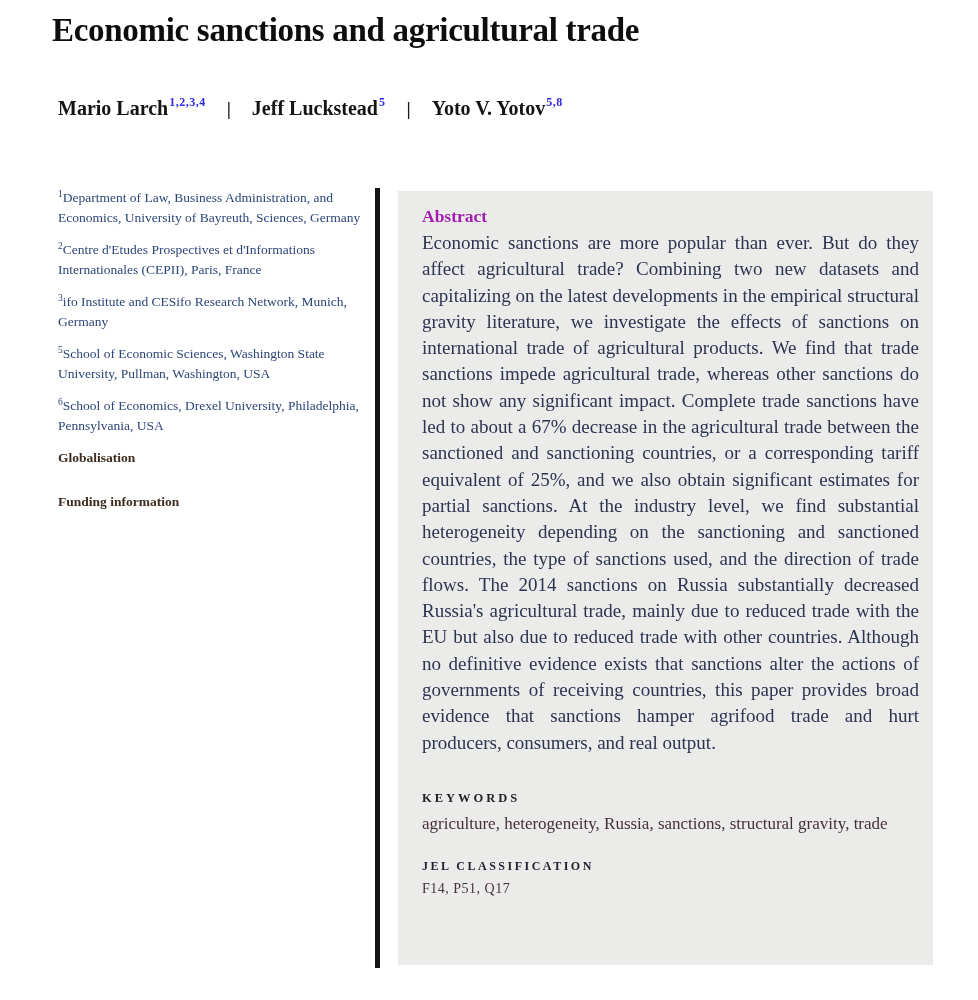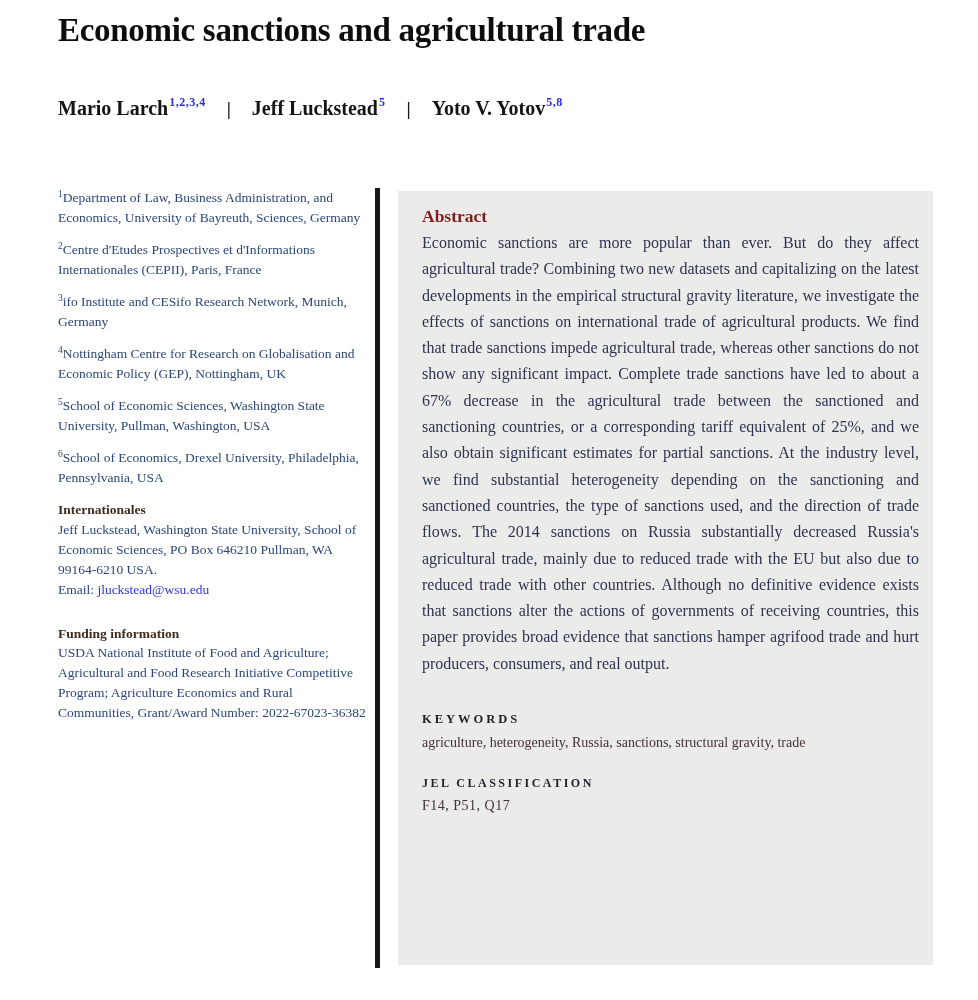--- a/index.html
+++ b/index.html
@@ -5,21 +5,21 @@
   :root{
     --ink-title:#0d0d0d;
     --ink-navy:#2c4679;
     --ink-heading:#47302 4;
   }
   *{margin:0;padding:0;box-sizing:border-box;}
   html,body{width:978px;height:1000px;background:#ffffff;
     font-family:"Liberation Serif","DejaVu Serif",serif;}
   .page{position:relative;width:978px;height:1000px;background:#fff;overflow:hidden;}
 
-  .title{position:absolute;left:58px;top:12px;width:860px;
+  .title{position:absolute;left:52px;top:12px;width:860px;
     font-size:33px;font-weight:bold;color:var(--ink-title,#0d0d0d);letter-spacing:-0.3px;}
 
   .authors{position:absolute;left:58px;top:96px;display:flex;align-items:flex-end;
     font-size:20px;font-weight:bold;color:#141414;white-space:nowrap;}
   .author sup{font-size:12px;font-weight:bold;color:var(--superscript-blue,#2b28ee);
     position:relative;top:-1px;letter-spacing:0.5px;margin-left:1px;}
   .author-sep{font-weight:bold;color:#1a1a1a;margin:0 21px;font-size:19px;}
 
   .left-col{position:absolute;left:58px;top:188px;width:308px;
     font-size:13.5px;line-height:19.5px;color:var(--ink-navy,#2c4679);}
@@ -29,26 +29,26 @@
   .corr-block{margin-top:7px;}
   .fund-block{margin-top:24px;}
   .block-body{line-height:20px;}
   .email-line a{color:var(--email-blue,#2e35e0);text-decoration:none;cursor:pointer;}
 
   .divider{position:absolute;left:375px;top:188px;width:5px;height:780px;
     background:var(--divider,#161616);}
 
   .abstract-box{position:absolute;left:398px;top:191px;width:535px;height:774px;
     background:var(--box-bg,#ebebea);padding:15px 14px 0 24px;}
-  .abstract-heading{font-size:17.5px;font-weight:bold;color:#7f1d1d;margin-bottom:3px;}
-  .abstract-text{font-size:16px;line-height:26.3px;text-align:justify;
+  .abstract-heading{font-size:17.5px;font-weight:bold;color:#a21caf;margin-bottom:3px;}
+  .abstract-text{font-size:19px;line-height:26.3px;text-align:justify;
     color:var(--ink-abstract,#2d3450);}
   .kw-heading{margin-top:35px;font-size:12.5px;font-weight:bold;letter-spacing:3px;
     color:#201d22;}
-  .kw-text{margin-top:8px;font-size:14px;color:var(--ink-kw,#44303c);}
+  .kw-text{margin-top:8px;font-size:17px;color:var(--ink-kw,#44303c);}
   .jel-heading{margin-top:25px;font-size:12px;font-weight:bold;letter-spacing:2.5px;
     color:#1e2230;}
   .jel-text{margin-top:7px;font-size:14px;color:var(--ink-kw,#44303c);letter-spacing:0.5px;}
 </style>
 </head>
 <body>
 
 <div class="page">
 
   <h1 class="title">Economic sanctions and agricultural trade</h1>
@@ -58,34 +58,29 @@
     <span class="author-sep">|</span>
     <span class="author"><span>Jeff Luckstead</span><sup>5</sup></span>
     <span class="author-sep">|</span>
     <span class="author"><span>Yoto V. Yotov</span><sup>5,8</sup></span>
   </div>
 
   <div class="left-col">
     <p class="affil"><sup>1</sup><span>Department of Law, Business Administration, and Economics, University of Bayreuth, Sciences, Germany</span></p>
     <p class="affil"><sup>2</sup><span>Centre d'Etudes Prospectives et d'Informations Internationales (CEPII), Paris, France</span></p>
     <p class="affil"><sup>3</sup><span>ifo Institute and CESifo Research Network, Munich, Germany</span></p>
-    <p class="affil"><sup>4</sup><span>Nottingham Centre for Research on Globalisation and Economic Policy (GEP), Nottingham, UK</span></p>
     <p class="affil"><sup>5</sup><span>School of Economic Sciences, Washington State University, Pullman, Washington, USA</span></p>
     <p class="affil"><sup>6</sup><span>School of Economics, Drexel University, Philadelphia, Pennsylvania, USA</span></p>
 
     <div class="corr-block">
-      <div class="block-heading">Internationales</div>
-      <div class="block-body"><span>Jeff Luckstead, Washington State University, School of Economic Sciences, PO Box 646210 Pullman, WA 99164-6210 USA.</span>
-        <div class="email-line"><span>Email: </span><a>jluckstead@wsu.edu</a></div>
-      </div>
+      <div class="block-heading">Globalisation</div>
     </div>
 
     <div class="fund-block">
       <div class="block-heading">Funding information</div>
-      <div class="block-body">USDA National Institute of Food and Agriculture; Agricultural and Food Research Initiative Competitive Program; Agriculture Economics and Rural Communities, Grant/Award Number: 2022-67023-36382</div>
     </div>
   </div>
 
   <div class="divider"></div>
 
   <div class="abstract-box">
     <div class="abstract-heading">Abstract</div>
     <p class="abstract-text">Economic sanctions are more popular than ever. But do they affect agricultural trade? Combining two new datasets and capitalizing on the latest developments in the empirical structural gravity literature, we investigate the effects of sanctions on international trade of agricultural products. We find that trade sanctions impede agricultural trade, whereas other sanctions do not show any significant impact. Complete trade sanctions have led to about a 67% decrease in the agricultural trade between the sanctioned and sanctioning countries, or a corresponding tariff equivalent of 25%, and we also obtain significant estimates for partial sanctions. At the industry level, we find substantial heterogeneity depending on the sanctioning and sanctioned countries, the type of sanctions used, and the direction of trade flows. The 2014 sanctions on Russia substantially decreased Russia's agricultural trade, mainly due to reduced trade with the EU but also due to reduced trade with other countries. Although no definitive evidence exists that sanctions alter the actions of governments of receiving countries, this paper provides broad evidence that sanctions hamper agrifood trade and hurt producers, consumers, and real output.</p>
 
     <div class="kw-heading">KEYWORDS</div>

